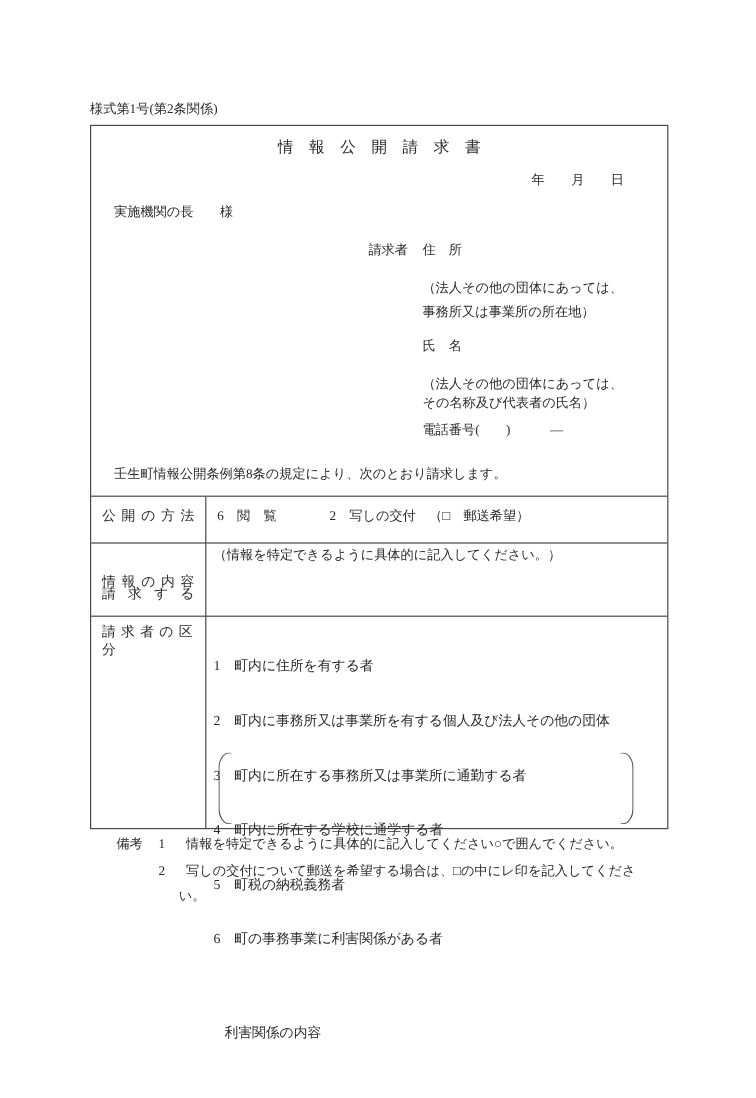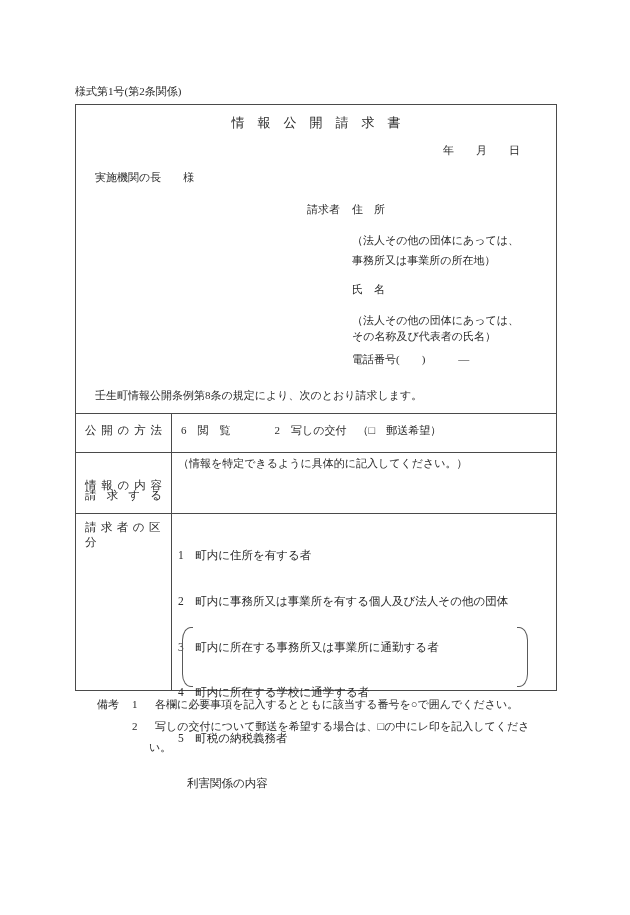--- a/index.html
+++ b/index.html
@@ -16,21 +16,21 @@
   .hline{position:absolute;left:76px;width:480px;height:1px;background:#4a4a4a;}
   .vline{position:absolute;left:171px;top:414px;width:1px;height:276px;background:#4a4a4a;}
   .cell-label{
     position:absolute;left:76px;width:95px;box-sizing:border-box;padding:0 9px;
     font-size:11.5px;line-height:15px;color:#2a2a2a;
     text-align:justify;text-align-last:justify;
   }
   .ls{letter-spacing:1.5px;}
   .kubun-list{position:absolute;left:178px;top:518px;font-size:11.5px;line-height:15.2px;color:#2a2a2a;white-space:pre;}
   .kubun-list div{height:15.2px;}
-  .kubun-list .indent{margin-left:9px;}
+  .kubun-list .indent{margin-left:9px;margin-top:32px;}
   .paren{position:absolute;top:627px;width:10px;height:58px;}
   .paren-l{left:182px;border-left:1.3px solid #5a5a5a;border-top:1.3px solid #5a5a5a;border-bottom:1.3px solid #5a5a5a;
     border-top-left-radius:9px 13px;border-bottom-left-radius:9px 13px;}
   .paren-r{left:517px;border-right:1.3px solid #5a5a5a;border-top:1.3px solid #5a5a5a;border-bottom:1.3px solid #5a5a5a;
     border-top-right-radius:9px 13px;border-bottom-right-radius:9px 13px;}
 </style>
 </head>
 <body>
 
 <div class="page">
@@ -72,26 +72,27 @@
   <div class="cell-label" style="top:478px;">情 報 の 内 容</div>
   <div class="t" style="left:178px;top:456px;">（情報を特定できるように具体的に記入してください。）</div>
 
   <div class="cell-label ls" style="top:520px;">請求者の区分</div>
   <div class="kubun-list">
     <div>1　町内に住所を有する者</div>
     <div>2　町内に事務所又は事業所を有する個人及び法人その他の団体</div>
     <div>3　町内に所在する事務所又は事業所に通勤する者</div>
     <div>4　町内に所在する学校に通学する者</div>
     <div>5　町税の納税義務者</div>
+    <div>6　町の事務事業に利害関係がある者</div>
     <div class="indent">利害関係の内容</div>
   </div>
 
   <div class="paren paren-l"></div>
   <div class="paren paren-r"></div>
 
   <div class="t" style="left:97px;top:697px;">備考</div>
   <div class="t" style="left:132px;top:697px;">1</div>
-  <div class="t" style="left:155px;top:697px;">各欄に必要事項を記入するとともに該当する番号を○で囲んでください。</div>
+  <div class="t" style="left:155px;top:697px;">情報を特定できるように具体的に記入してください○で囲んでください。</div>
   <div class="t" style="left:132px;top:719px;">2</div>
   <div class="t" style="left:155px;top:719px;">写しの交付について郵送を希望する場合は、□の中にレ印を記入してくださ</div>
   <div class="t" style="left:149px;top:740px;">い。</div>
 
 </div>
 
 </body></html>

